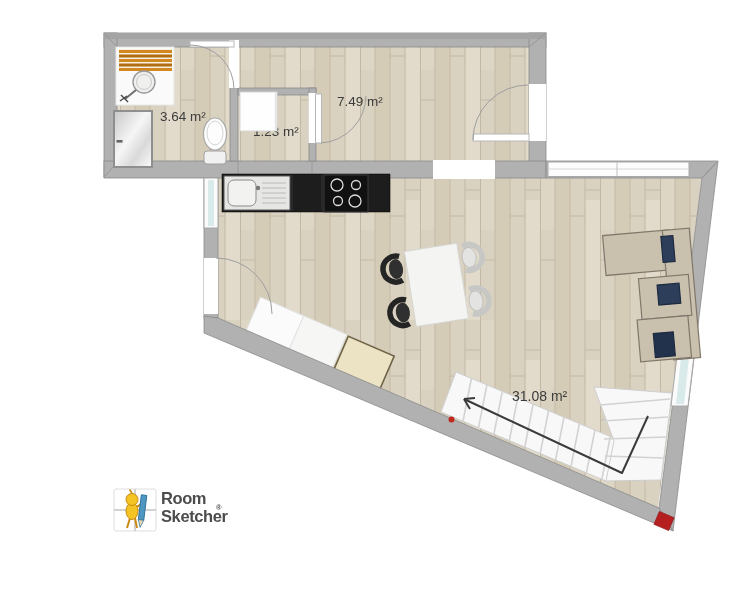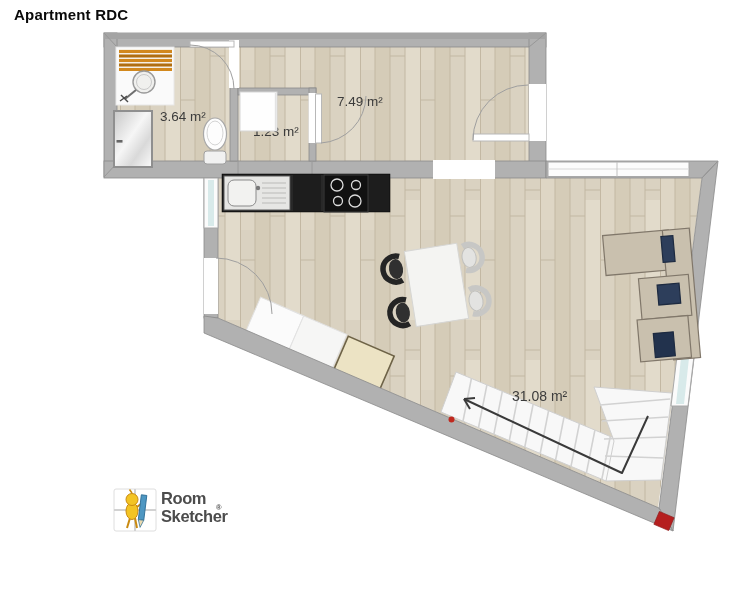--- a/index.html
+++ b/index.html
@@ -9,21 +9,20 @@
          letter-spacing:.2px;}
   svg{position:absolute;left:0;top:0;}
   text.area{font-family:"Liberation Sans",sans-serif;font-size:13.5px;fill:#3c3c3c;}
   text.area.big{font-size:14px;}
   text.logo{font-family:"Liberation Sans",sans-serif;font-weight:600;fill:#4c4c4c;letter-spacing:-0.4px;}
 </style>
 </head>
 <body>
 
 <div class="stage">
-  <div class="title">Apartment RDC</div>
 
   <svg width="750" height="591" viewBox="0 0 750 591">
     <defs>
       <pattern id="wood" x="0" y="0" width="60" height="160" patternUnits="userSpaceOnUse">
         <rect width="60" height="160" fill="#dad2c1"></rect>
         <rect x="15" y="0" width="15" height="160" fill="#cfc5af" opacity="0.5"></rect>
         <rect x="45" y="40" width="15" height="120" fill="#e4ddcd" opacity="0.8"></rect>
         <rect x="0" y="0" width="15" height="70" fill="#e0d8c6" opacity="0.7"></rect>
         <g stroke="#c3b8a3" stroke-width="1">
           <line x1="0.5" y1="0" x2="0.5" y2="160"></line>

